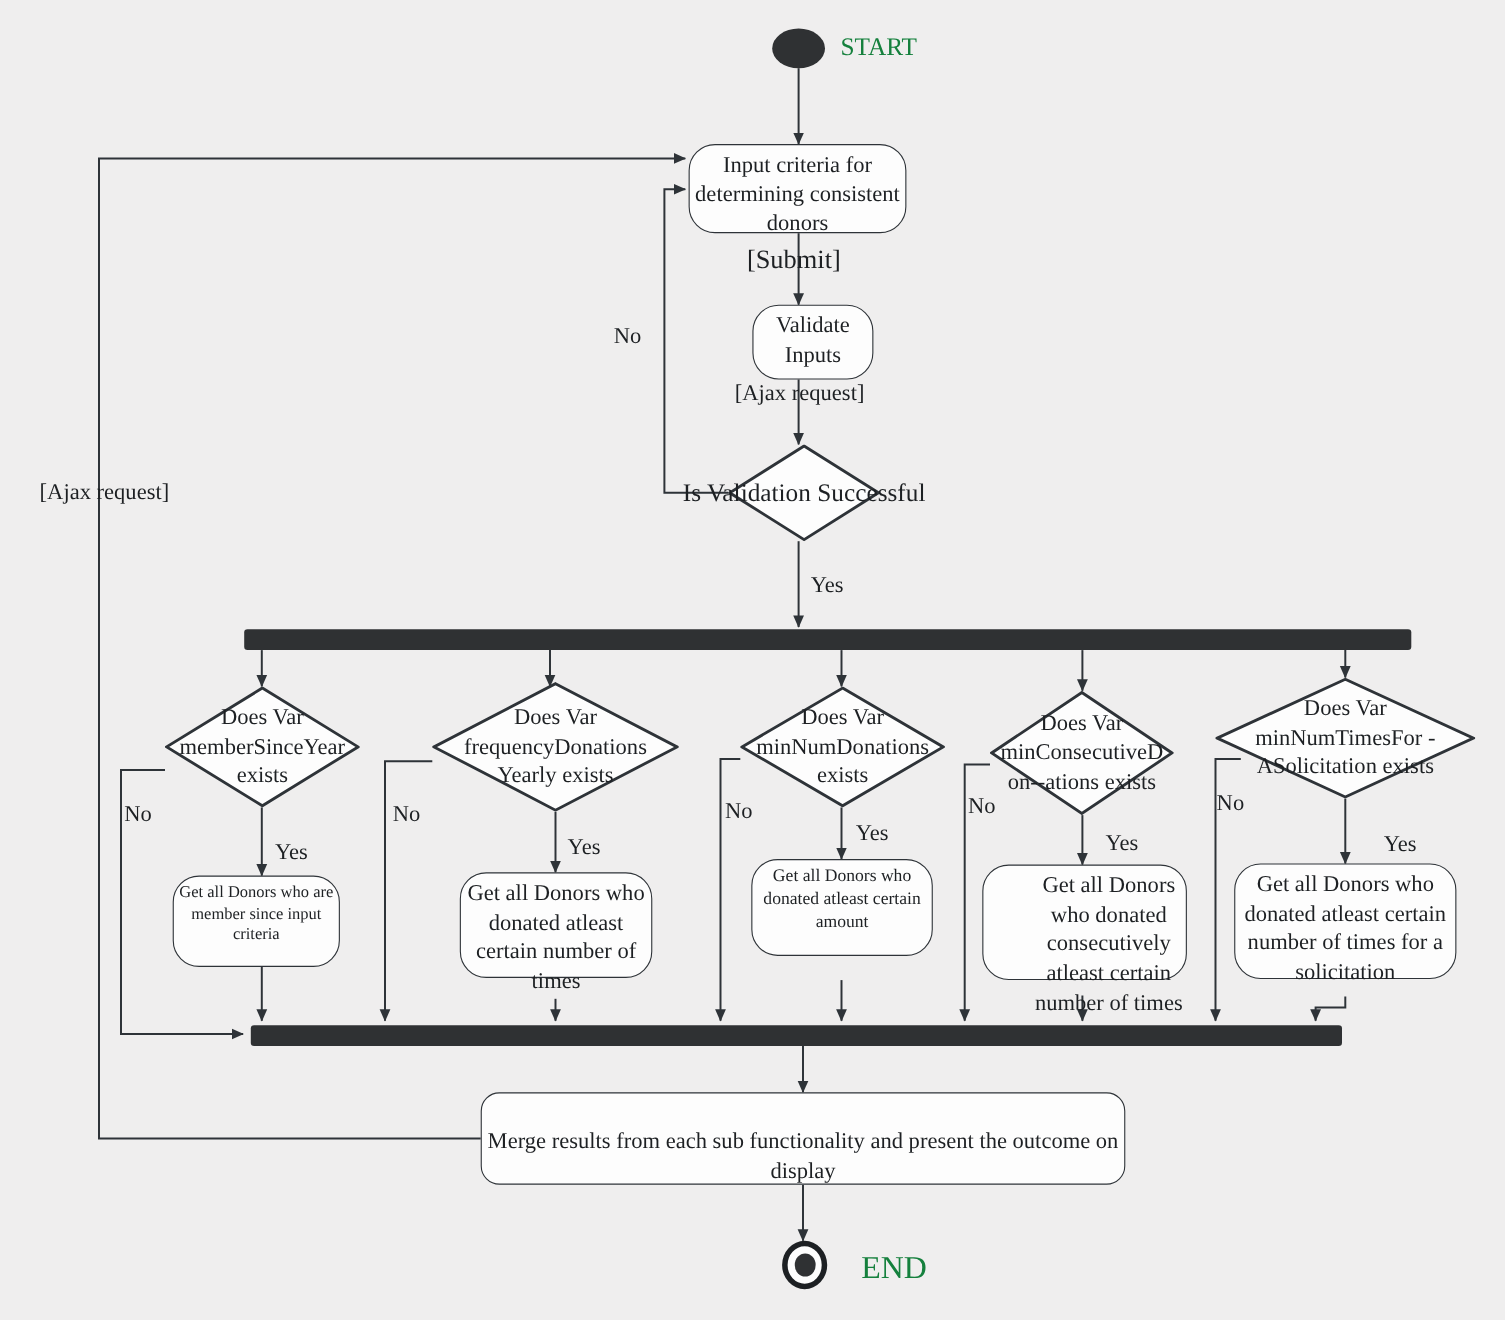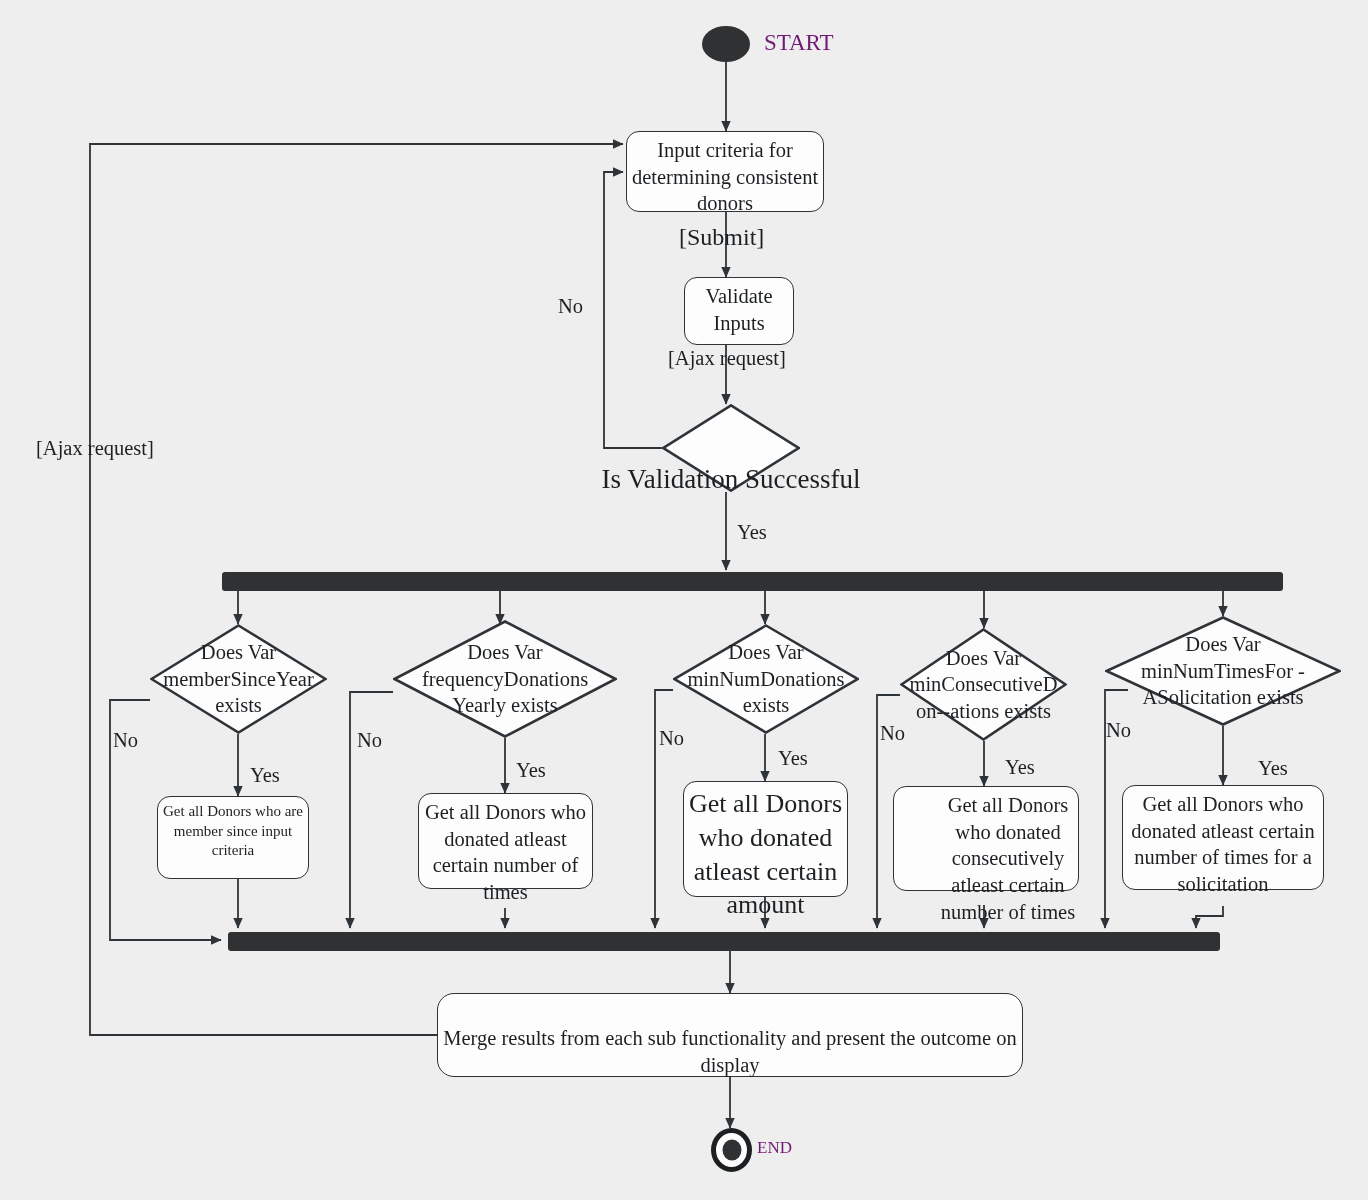--- a/index.html
+++ b/index.html
@@ -27,21 +27,21 @@
     pointer-events: none;
   }
   .node {
     position: absolute;
     box-sizing: border-box;
   }
   
   .action {
     background: #fdfdfd;
     border: 1.6px solid #2e3338;
-    border-radius: 13px;
+    border-radius: 24px;
     color: #1d2023;
     text-align: center;
     line-height: 1.30;
     display: block;
     overflow: visible;
   }
   .action .txt {
     display: block;
     padding-top: 5px;
   }
@@ -90,21 +90,21 @@
     border-radius: 50%;
   }
   .edge-label {
     position: absolute;
     color: #1d2023;
     white-space: nowrap;
     line-height: 1;
   }
   .cap-label {
     position: absolute;
-    color: #701a75;
+    color: #15803d;
     white-space: nowrap;
     line-height: 1;
   }
 </style>
 </head>
 <body>
 
 <div id="diagram-root">
 
   <svg class="edges" viewBox="0 0 1368 1200">
@@ -171,21 +171,21 @@
   <div class="node action" style="left:671px; top:277px; width:110px; height:68px; font-size:20.5px;margin-left:13px;">
     <span class="txt">Validate Inputs</span>
   </div>
 
   <div class="edge-label" style="left:668px; top:348px; font-size:20.5px;">[Ajax request]</div>
 
   <div class="decision" style="left:662px; top:404px; width:138px; height:88px;">
     <svg class="dshape" viewBox="0 0 138 88" preserveAspectRatio="none">
       <polygon points="69,1.4 136.6,44 69,86.6 1.4,44" fill="#fdfdfd" stroke="#2e3338" stroke-width="2.6"></polygon>
     </svg>
-    <div class="dlabel" style="font-size:27px;margin-top:32px;">
+    <div class="dlabel" style="font-size:23px;">
       <div>Is Validation Successful</div>
     </div>
   </div>
 
   <div class="edge-label" style="left:558px; top:296px; font-size:20.5px;">No</div>
 
   <div class="edge-label" style="left:737px; top:522px; font-size:20.5px;">Yes</div>
 
   <div class="edge-label" style="left:36px; top:438px; font-size:20.5px;">[Ajax request]</div>
 
@@ -228,21 +228,21 @@
       <polygon points="93,1.5 184.5,55 93,108.5 1.5,55" fill="#fdfdfd" stroke="#2e3338" stroke-width="2.6"></polygon>
     </svg>
     <div class="dlabel" style="font-size:20.5px;">
       <div>Does Var</div>
       <div>minNumDonations</div>
       <div>exists</div>
     </div>
   </div>
   <div class="edge-label" style="left:659px; top:728px; font-size:20.5px;">No</div>
   <div class="edge-label" style="left:778px; top:748px; font-size:20.5px;">Yes</div>
-  <div class="node action" style="left:683px; top:781px; width:165px; height:116px; font-size:26px;">
+  <div class="node action" style="left:683px; top:781px; width:165px; height:88px; font-size:16px;">
     <span class="txt">Get all Donors who donated atleast certain amount</span>
   </div>
 
   <div class="decision" style="left:900px; top:628px; width:167px; height:113px;">
     <svg class="dshape" viewBox="0 0 167 113" preserveAspectRatio="none">
       <polygon points="83.5,1.5 165.5,56.5 83.5,111.5 1.5,56.5" fill="#fdfdfd" stroke="#2e3338" stroke-width="2.6"></polygon>
     </svg>
     <div class="dlabel" style="font-size:20.5px;">
       <div>Does Var</div>
       <div>minConsecutiveD</div>
@@ -273,15 +273,15 @@
 
   <div class="node bar" style="left:228px; top:932px; width:992px; height:19px;"></div>
 
   <div class="node action" style="left:437px; top:993px; width:586px; height:84px; font-size:20.5px; border-radius:17px;">
     <span class="txt" style="padding-top:31px; display:block;">Merge results from each sub functionality and present the outcome on display</span>
   </div>
 
   <div class="node end-outer" style="left:711px; top:1128px; width:41px; height:44px;">
     <div class="end-inner" style="width:19px; height:21px;"></div>
   </div>
-  <div class="cap-label" style="left:757px; top:1139px; font-size:17px;text-align:center;">END</div>
+  <div class="cap-label" style="left:783px; top:1139px; font-size:29px;text-align:center;">END</div>
 
 </div>
 
 </body></html>

